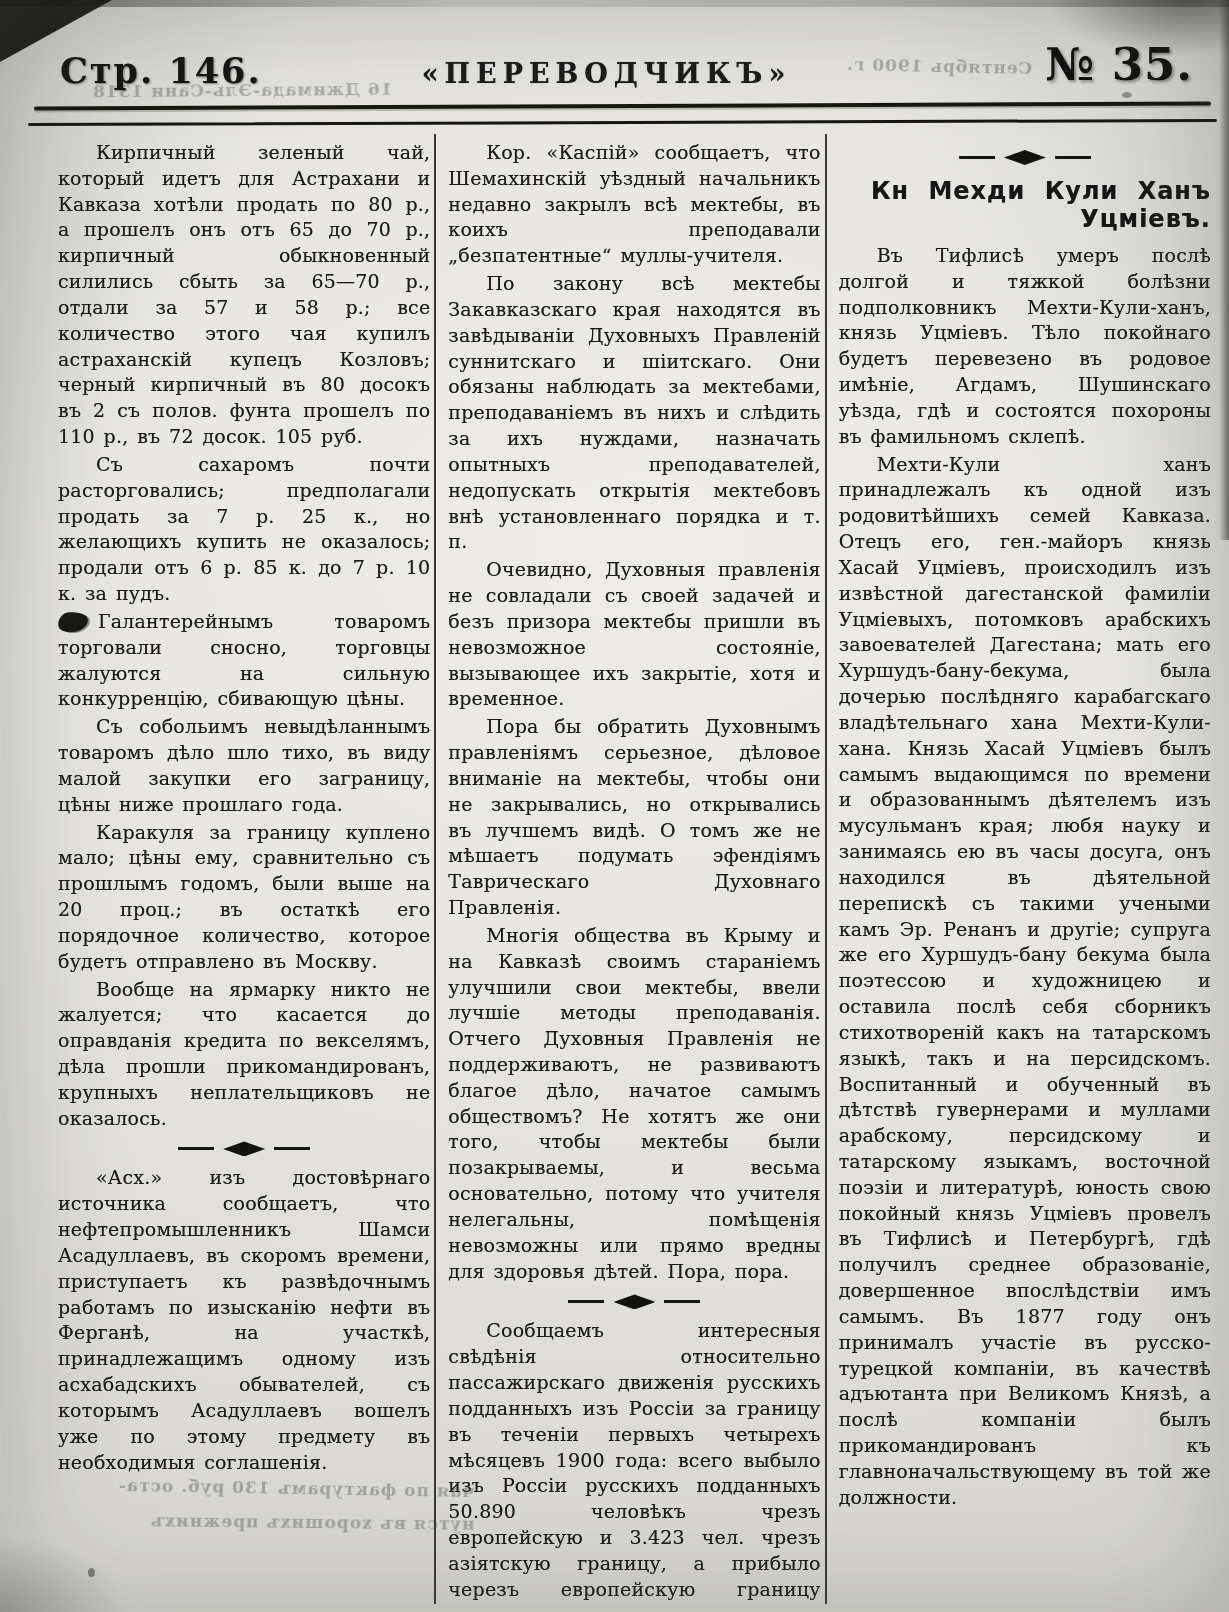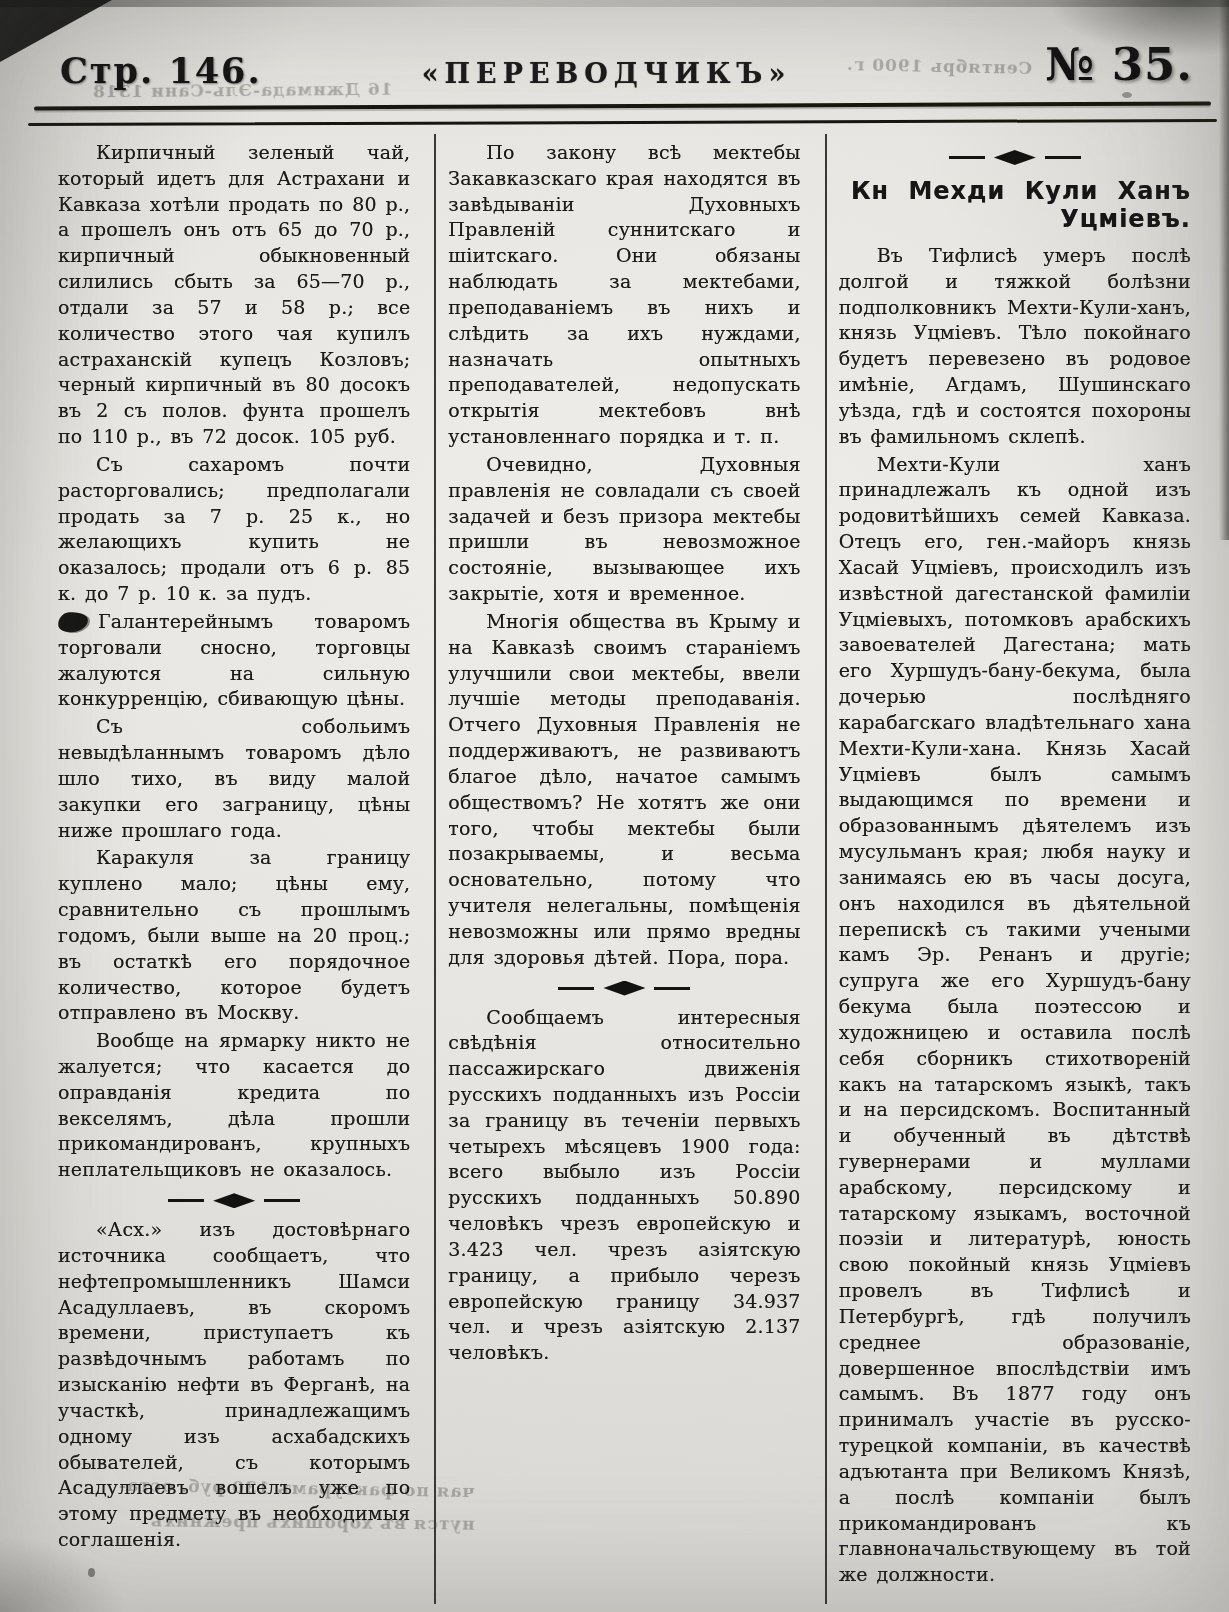--- a/index.html
+++ b/index.html
@@ -35,21 +35,21 @@
     letter-spacing:2px;text-shadow:1px 1px 2px rgba(18,18,18,.45);}
   .masthead{position:absolute;left:0;right:16px;top:58px;text-align:center;font-size:27px;font-weight:bold;
     color:#1a1a1a;letter-spacing:6px;text-shadow:0 0 1px rgba(20,20,20,.5);}
   .issue{position:absolute;right:36px;top:38px;font-size:45px;font-weight:bold;color:#101010;
     letter-spacing:1px;text-shadow:2px 2px 3px rgba(18,18,18,.4);}
   .rule{position:absolute;background:#17160f;border-radius:3px;}
   .rule1{top:104px;left:34px;right:18px;height:4px;transform:rotate(-0.25deg);box-shadow:0 2px 0 rgba(25,25,22,.2);}
   .rule2{top:121px;left:28px;right:12px;height:2.5px;transform:rotate(-0.2deg);}
   
   .columns{position:absolute;top:134px;left:46px;right:14px;bottom:8px;display:flex;overflow:hidden;}
-  .col{width:33.333%;padding:6px 24px 0 12px;overflow:hidden;}
+  .col{width:33.333%;padding:6px 4px 0 12px;overflow:hidden;}
   .col + .col{border-left:2px solid #3b3934;}
   .para{margin:0 0 2px 0;font-size:19px;line-height:1.36;color:#1b1a18;text-align:justify;
     text-indent:38px;word-spacing:2.5px;letter-spacing:.2px;text-shadow:0 0 .5px rgba(25,25,25,.55);}
   .no-indent{text-indent:0;}
   .article-heading{margin:12px 0 10px 0;text-align:right;font-family:"DejaVu Sans", sans-serif;
     font-weight:bold;font-size:24px;color:#161616;letter-spacing:1px;word-spacing:10px;
     text-shadow:0 0 .6px rgba(20,20,20,.5);}
   .divider{display:flex;align-items:center;justify-content:center;margin:10px auto 9px auto;}
   .divider .bar{width:36px;height:3px;background:#141412;}
   .divider .diamond{width:42px;height:15px;background:#121210;margin:0 9px;
@@ -93,22 +93,24 @@
       <div class="divider">
           <span class="bar"></span>
           <span class="diamond"></span>
           <span class="bar"></span>
         </div>
       <p class="para">«Асх.» изъ достовѣрнаго источника сообщаетъ, что нефтепромышленникъ Шамси Асадуллаевъ, въ скоромъ времени, приступаетъ къ развѣдочнымъ работамъ по изысканію нефти въ Ферганѣ, на участкѣ, принадлежащимъ одному изъ асхабадскихъ обывателей, съ которымъ Асадуллаевъ вошелъ уже по этому предмету въ необходимыя соглашенія.</p>
 
     </section>
 
     <section class="col">
+      <p class="para">Кор. «Каспій» сообщаетъ, что Шемахинскій уѣздный начальникъ недавно закрылъ всѣ мектебы, въ коихъ преподавали „безпатентные“ муллы-учителя.</p>
       <p class="para">По закону всѣ мектебы Закавказскаго края находятся въ завѣдываніи Духовныхъ Правленій суннитскаго и шіитскаго. Они обязаны наблюдать за мектебами, преподаваніемъ въ нихъ и слѣдить за ихъ нуждами, назначать опытныхъ преподавателей, недопускать открытія мектебовъ внѣ установленнаго порядка и т. п.</p>
       <p class="para">Очевидно, Духовныя правленія не совладали съ своей задачей и безъ призора мектебы пришли въ невозможное состояніе, вызывающее ихъ закрытіе, хотя и временное.</p>
+      <p class="para">Пора бы обратить Духовнымъ правленіямъ серьезное, дѣловое вниманіе на мектебы, чтобы они не закрывались, но открывались въ лучшемъ видѣ. О томъ же не мѣшаетъ подумать эфендіямъ Таврическаго Духовнаго Правленія.</p>
       <p class="para">Многія общества въ Крыму и на Кавказѣ своимъ стараніемъ улучшили свои мектебы, ввели лучшіе методы преподаванія. Отчего Духовныя Правленія не поддерживаютъ, не развиваютъ благое дѣло, начатое самымъ обществомъ? Не хотятъ же они того, чтобы мектебы были позакрываемы, и весьма основательно, потому что учителя нелегальны, помѣщенія невозможны или прямо вредны для здоровья дѣтей. Пора, пора.</p>
       <div class="divider">
           <span class="bar"></span>
           <span class="diamond"></span>
           <span class="bar"></span>
         </div>
       <p class="para">Сообщаемъ интересныя свѣдѣнія относительно пассажирскаго движенія русскихъ подданныхъ изъ Россіи за границу въ теченіи первыхъ четырехъ мѣсяцевъ 1900 года: всего выбыло изъ Россіи русскихъ подданныхъ 50.890 человѣкъ чрезъ европейскую и 3.423 чел. чрезъ азіятскую границу, а прибыло черезъ европейскую границу 34.937 чел. и чрезъ азіятскую 2.137 человѣкъ.</p>
 
     </section>
 

